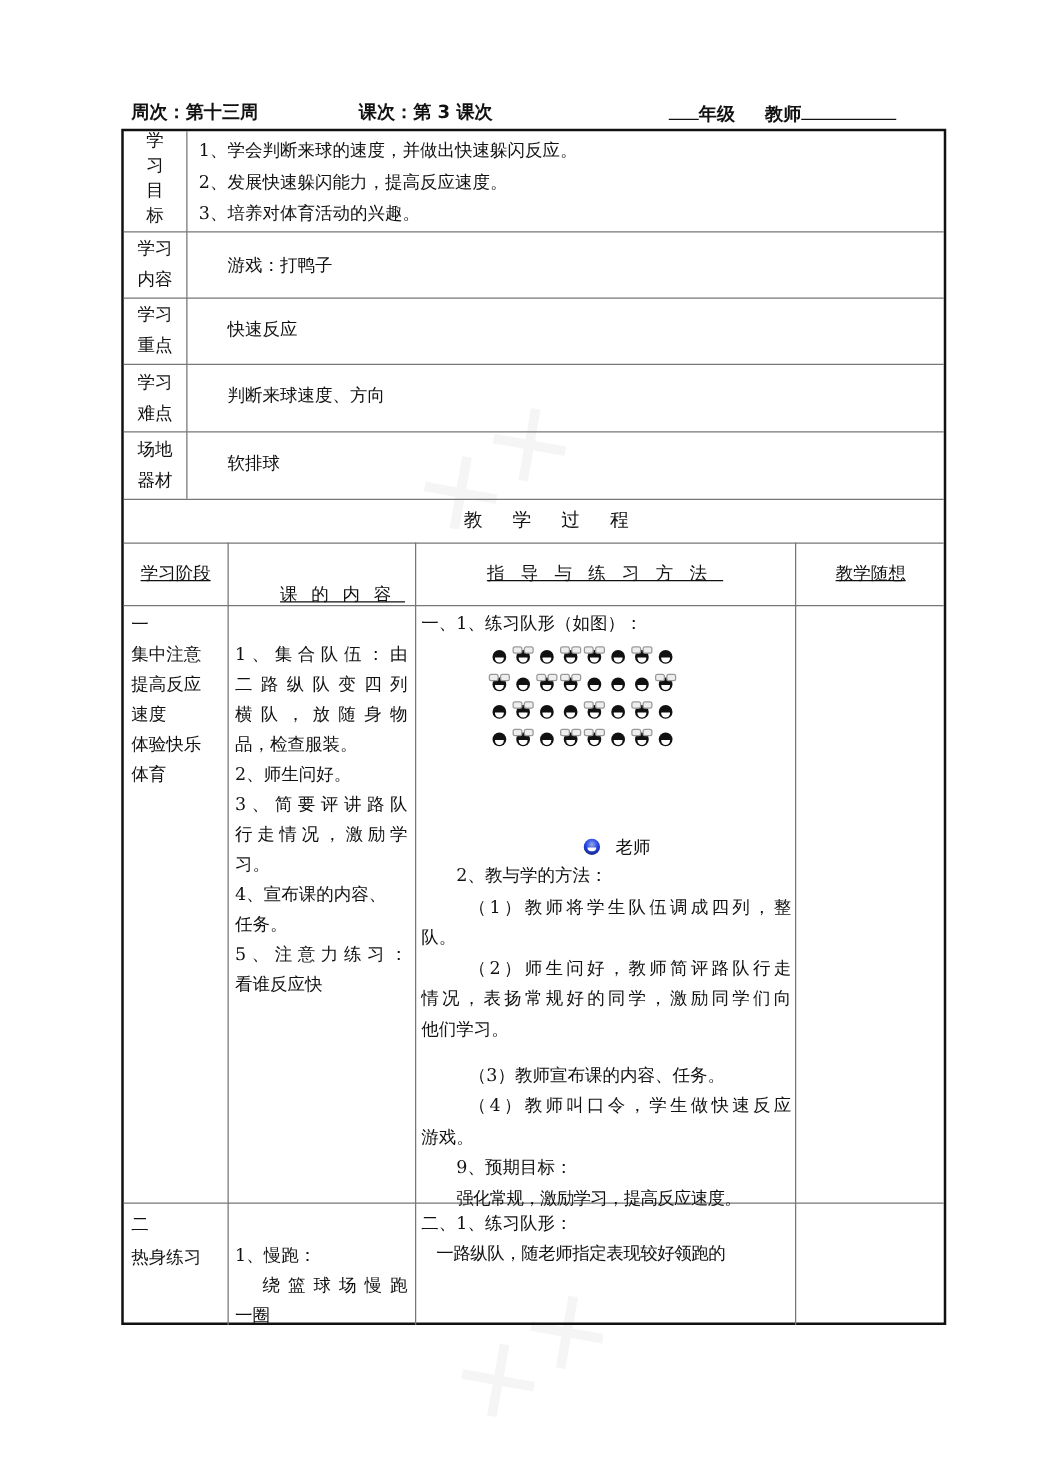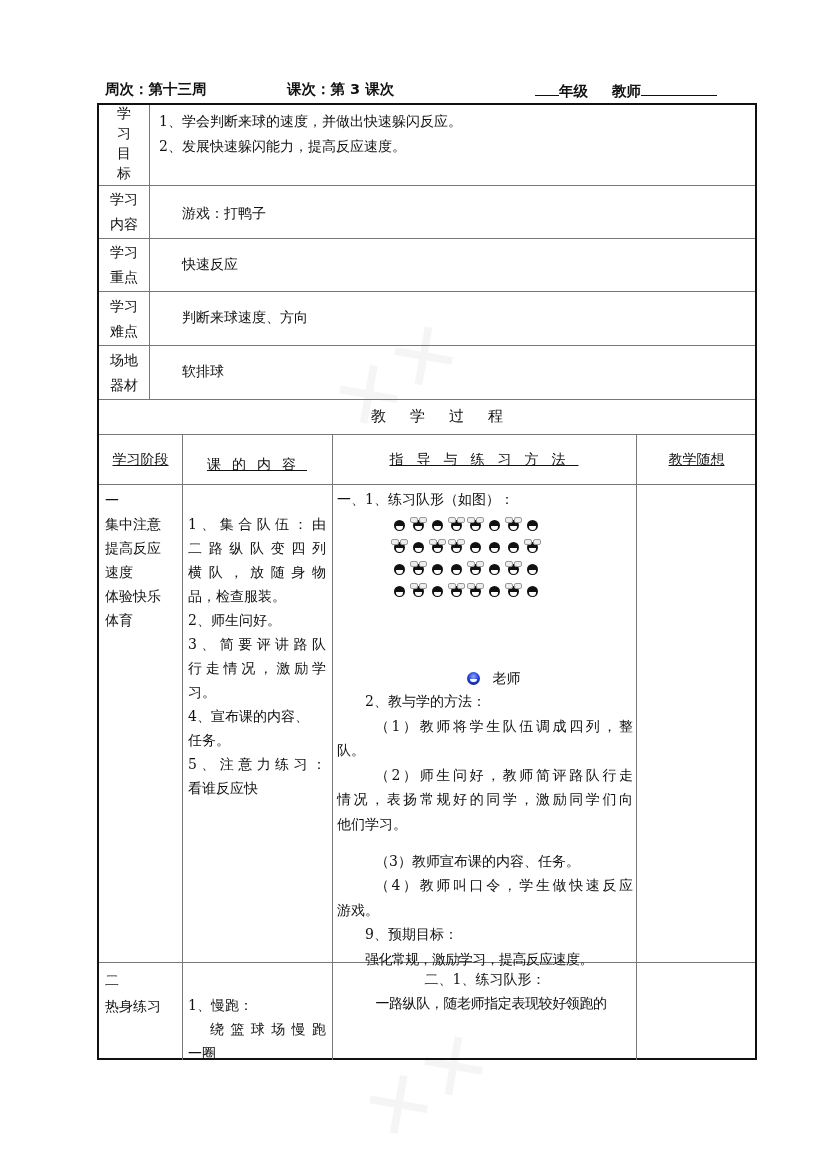--- a/index.html
+++ b/index.html
@@ -73,20 +73,21 @@
 
   <div class="cell lbl" style="left:0;top:-2px;width:50px;line-height:20px;">
     <div>学</div>
     <div>习</div>
     <div>目</div>
     <div>标</div>
   </div>
   <div class="cell" style="left:60px;top:4px;line-height:25px;">
     <div class="line">1、学会判断来球的速度，并做出快速躲闪反应。</div>
     <div class="line">2、发展快速躲闪能力，提高反应速度。</div>
+    <div class="line">3、培养对体育活动的兴趣。</div>
   </div>
 
   <div class="cell lbl" style="left:0;top:82px;width:50px;line-height:25px;">
     <div>学习</div>
     <div>内容</div>
   </div>
   <div class="cell line" style="left:83px;top:97px;">游戏：打鸭子</div>
 
   <div class="cell lbl" style="left:0;top:135px;width:50px;line-height:25px;">
     <div>学习</div>
@@ -102,21 +103,21 @@
 
   <div class="cell lbl" style="left:0;top:243px;width:50px;line-height:25px;">
     <div>场地</div>
     <div>器材</div>
   </div>
   <div class="cell line" style="left:83px;top:255px;">软排球</div>
 
   <div class="cell c-title" style="left:0;top:300px;width:680px;padding-left:10px;font-size:15px;">教学过程</div>
 
   <div class="cell hd" style="left:0;top:343px;width:83px;">学习阶段</div>
-  <div class="cell hd sp" style="left:83px;top:348px;width:150px;">课的内容</div>
+  <div class="cell hd sp" style="left:83px;top:360px;width:150px;padding-left:17px;">课的内容</div>
   <div class="cell hd sp2" style="left:233px;top:343px;width:304px;">指导与练习方法</div>
   <div class="cell hd" style="left:537px;top:343px;width:121px;">教学随想</div>
 
   <div class="cell" style="left:6px;top:383px;line-height:24px;">
     <div>一</div>
     <div>集中注意</div>
     <div>提高反应</div>
     <div>速度</div>
     <div>体验快乐</div>
     <div>体育</div>
@@ -299,18 +300,18 @@
 
   <div class="cell" style="left:6px;top:862px;line-height:26px;">
     <div>二</div>
     <div>热身练习</div>
   </div>
   <div class="cell" style="left:89px;top:888px;width:138px;line-height:24px;">
     <div>1、慢跑：</div>
     <div class="justify" style="padding-left:22px;">绕篮球场慢跑</div>
     <div>一圈</div>
   </div>
-  <div class="cell" style="left:238px;top:862px;width:296px;line-height:24px;text-align:center;">
+  <div class="cell" style="left:238px;top:862px;width:296px;line-height:24px;">
     <div class="line">二、1、练习队形：</div>
     <div class="line" style="padding-left:12px;letter-spacing:-0.4px;">一路纵队，随老师指定表现较好领跑的</div>
   </div>
   <div class="cell" style="left:540px;top:862px;width:115px;height:90px;"></div>
 </div>
 
 </body></html>

